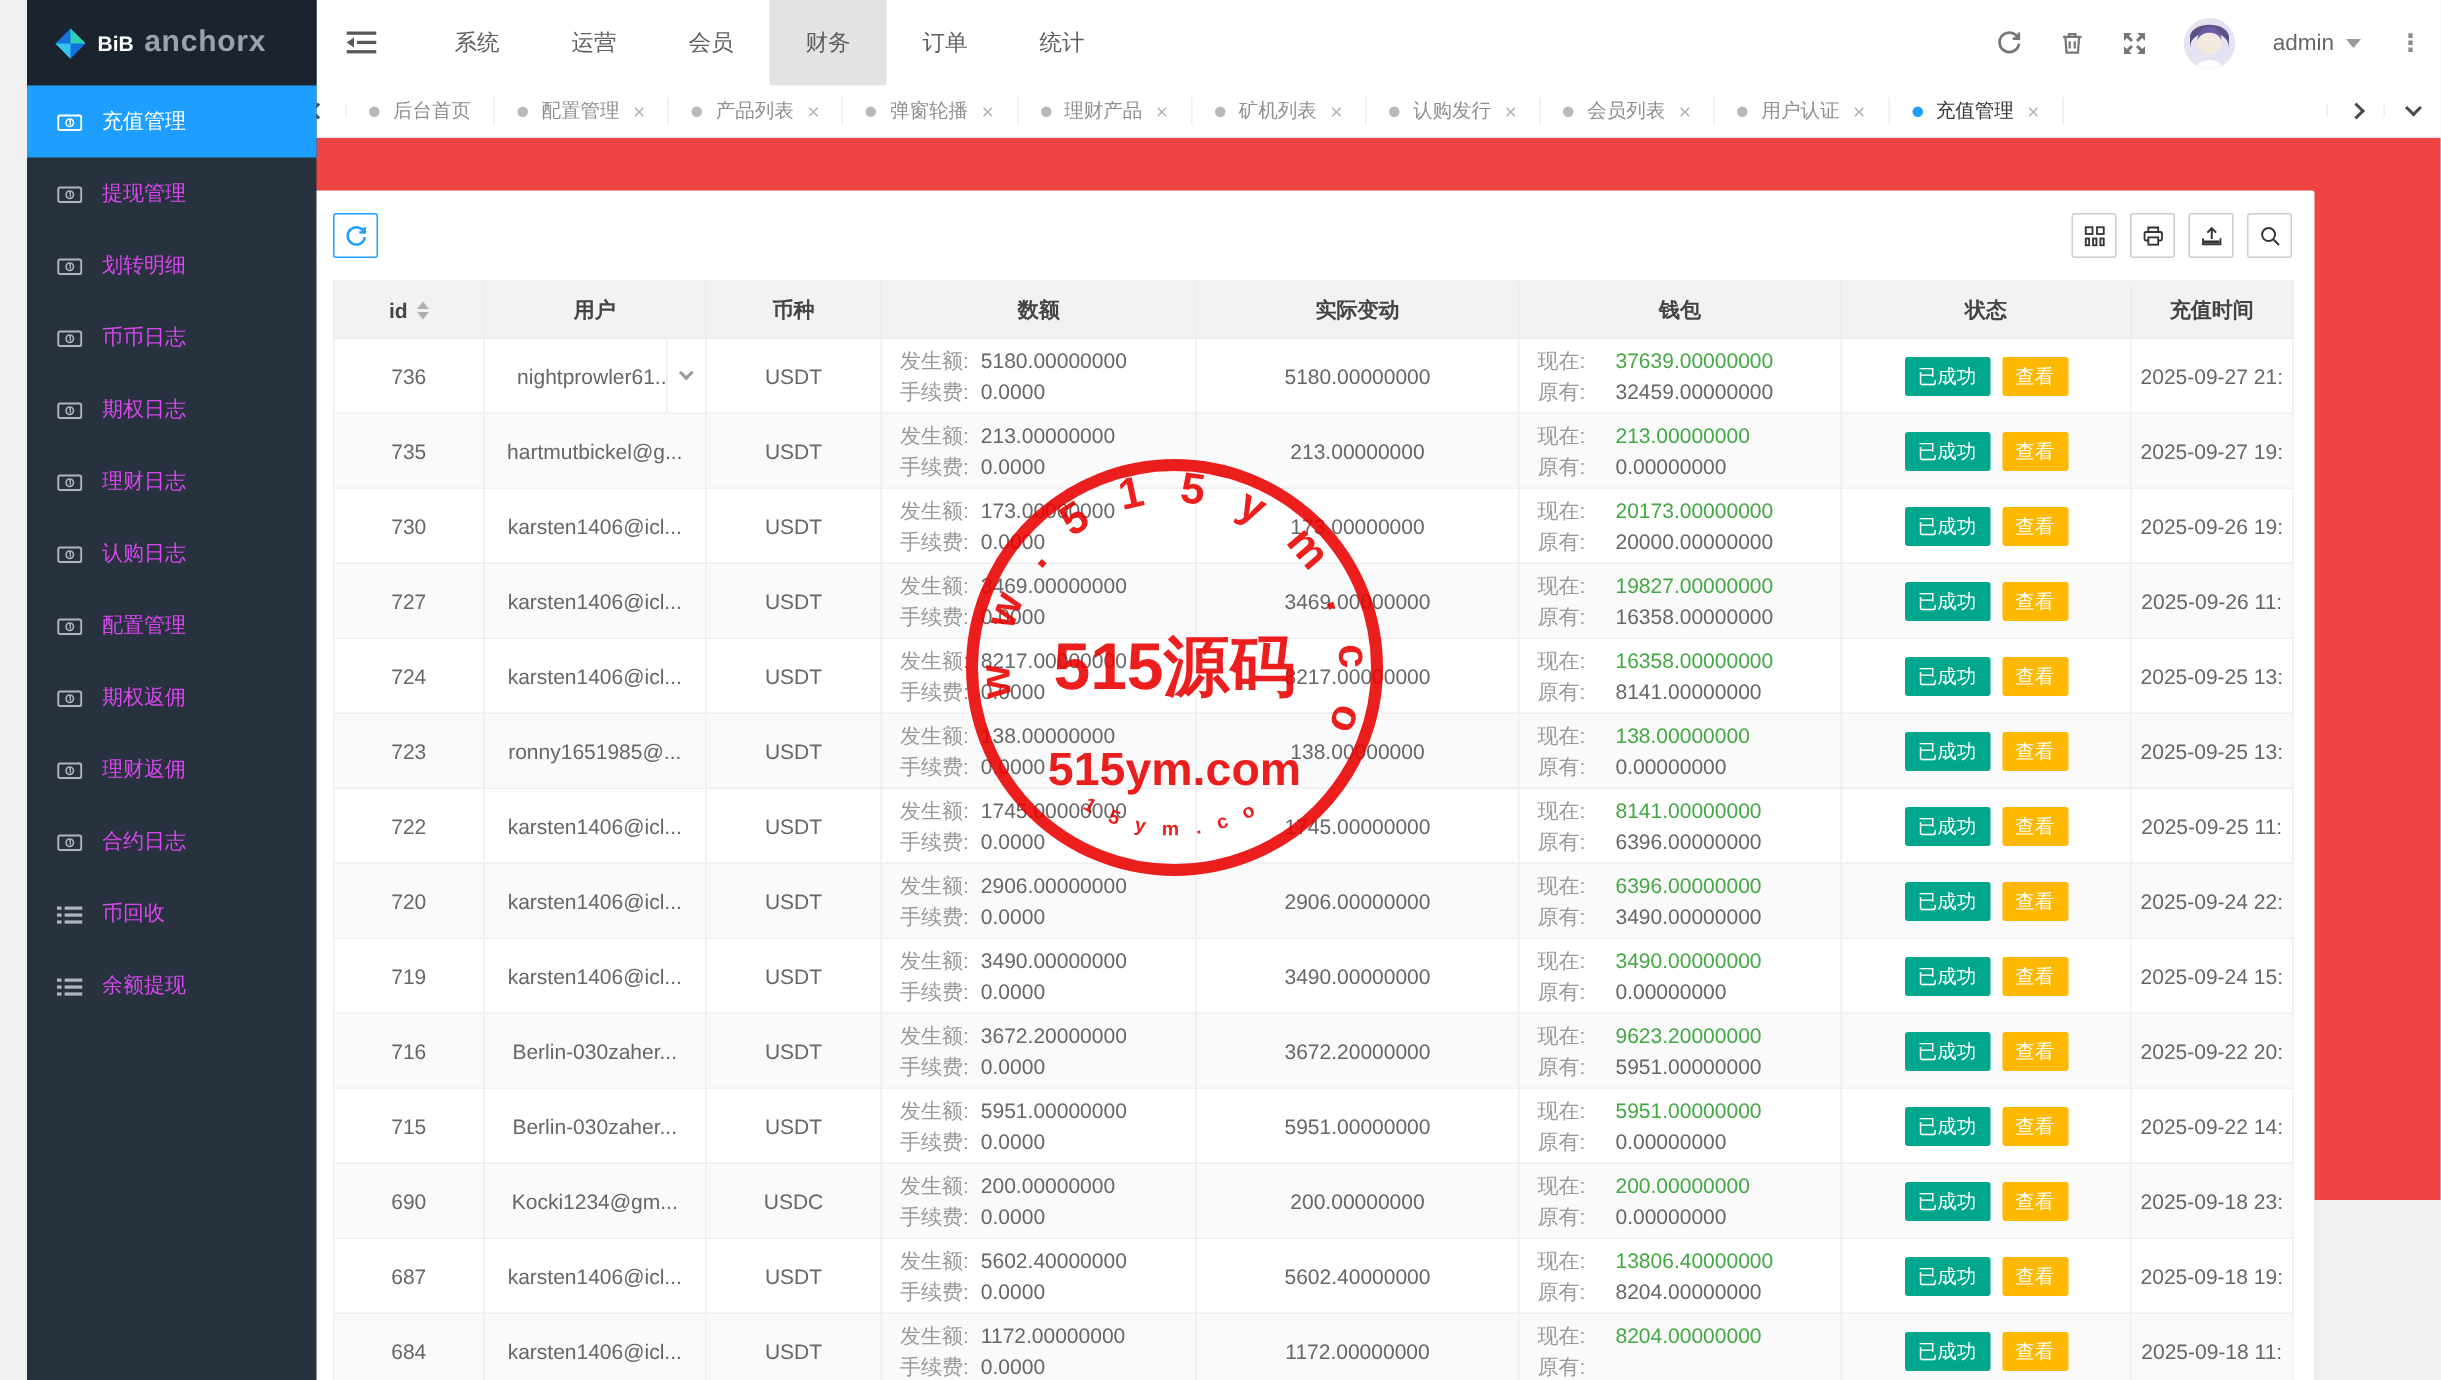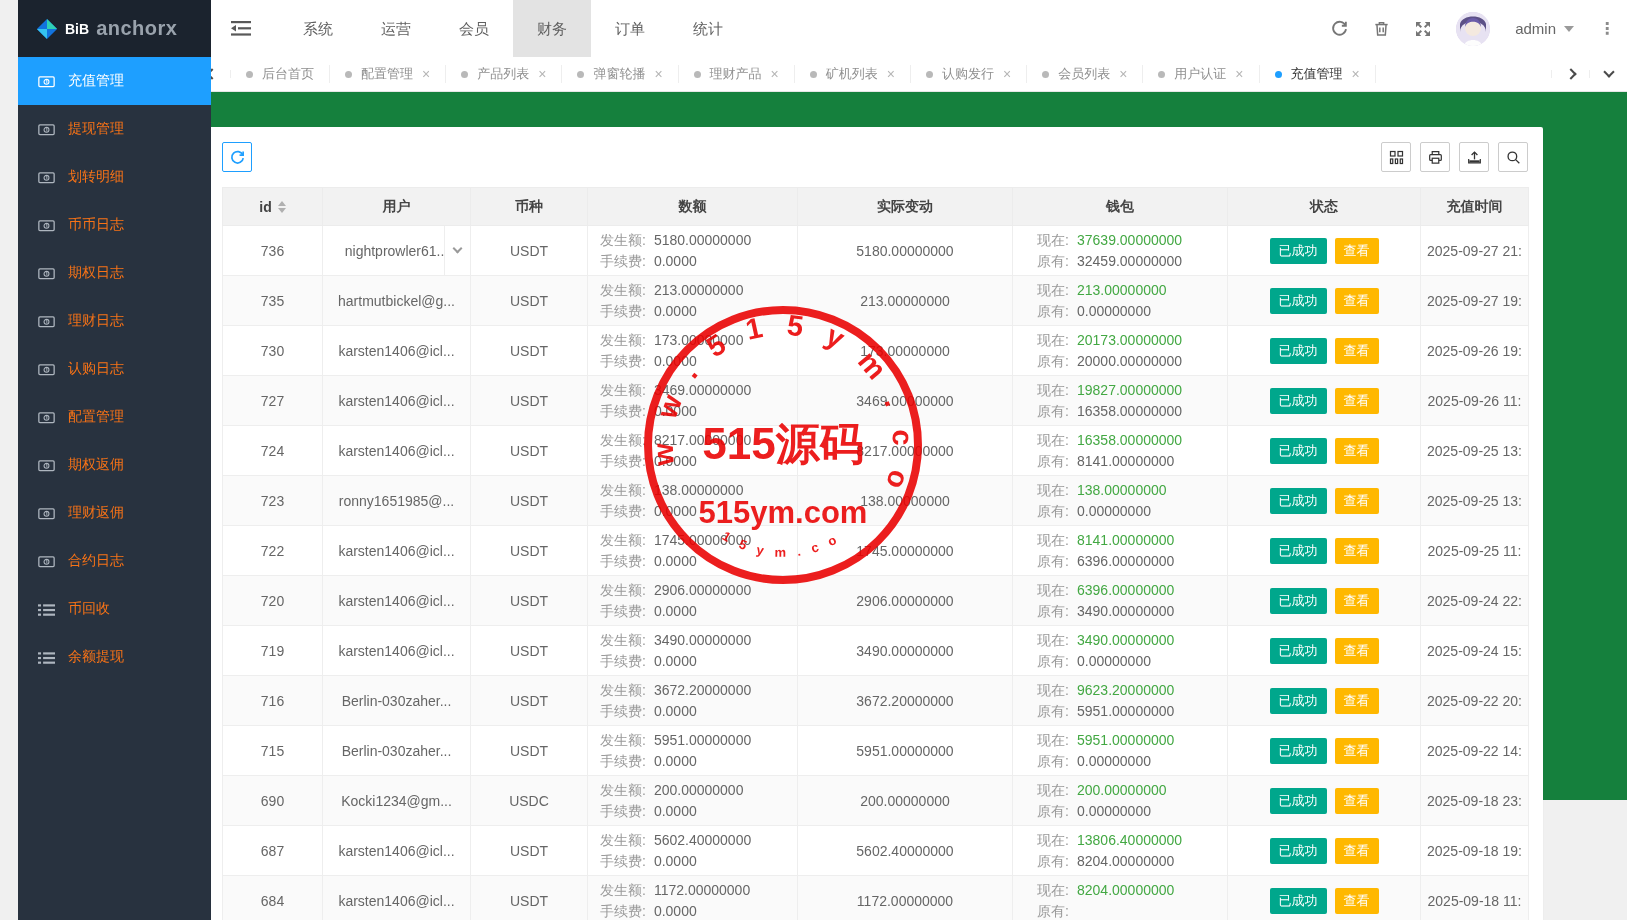--- a/index.html
+++ b/index.html
@@ -6,21 +6,21 @@
   html,body { width:1627px; height:920px; overflow:hidden; background:#F0F0F0;
     font-family:"Liberation Sans","DejaVu Sans",sans-serif; }
   .ic { display:inline-block; vertical-align:middle; }
 
   
   .sidebar { position:absolute; left:18px; top:0; width:193px; height:920px; background:#28323F; z-index:5; }
   .logo { height:57px; background:#1B232E; display:flex; align-items:center; padding-left:18px; gap:7px; }
   .logo-bib { color:#fff; font-weight:bold; font-size:14px; }
   .logo-name { color:#99A2AC; font-weight:bold; font-size:20px; letter-spacing:.5px; }
   .menu-item { height:48px; display:flex; align-items:center; padding-left:20px; gap:13px;
-    color:#f97316; font-size:14px; cursor:pointer; }
+    color:#d946ef; font-size:14px; cursor:pointer; }
   .menu-item .mi { width:17px; height:14px; color:#AEB6BF; }
   .menu-item.active { background:#1E9FFF; color:#fff; }
   .menu-item.active .mi { color:#fff; }
 
   
   .topbar { position:absolute; left:193px; top:0; width:1434px; height:57px; background:#fff;
     display:flex; align-items:center; z-index:4; }
   .burger { margin-left:38px; cursor:pointer; }
   .topnav { display:flex; margin-left:28px; height:57px; }
   .nav-item { padding:0 24px; line-height:57px; font-size:15px; color:#5F5F5F; cursor:pointer; }
@@ -48,42 +48,42 @@
     font-size:13px; color:#8F8F8F; cursor:pointer; white-space:nowrap; }
   .tab .dot { width:7px; height:7px; border-radius:50%; background:#B9B9B9; }
   .tab .x { color:#B5B5B5; font-size:14px; line-height:1; }
   .tab.active { color:#333; }
   .tab.active .dot { background:#1E9FFF; }
   .tab-blank { width:72px; border-right:1px solid #EEE; }
   .tab-ctrl { margin-left:auto; display:flex; }
   .tab-ctrl .tab-nav-btn { border-right:none; border-left:1px solid #EEE; }
 
   
-  .content { position:absolute; left:193px; top:92px; width:1434px; height:708px; background:#15803d; }
+  .content { position:absolute; left:193px; top:92px; width:1434px; height:708px; background:#ef4444; }
   .card { position:absolute; left:14px; top:35px; width:1336px; height:860px; background:#fff;
     border-radius:2px; box-shadow:0 1px 2px rgba(0,0,0,.06); }
   .toolbar { display:flex; align-items:center; padding:15px; }
   .btn-refresh { width:30px; height:30px; border:1px solid #1E9FFF; background:#fff; border-radius:2px;
     display:flex; align-items:center; justify-content:center; color:#1E9FFF; cursor:pointer; }
   .tools { margin-left:auto; display:flex; gap:9px; }
   .tool-btn { width:30px; height:30px; border:1px solid #CCC; background:#fff; border-radius:2px;
     display:flex; align-items:center; justify-content:center; color:#333; cursor:pointer; }
 
   table { border-collapse:collapse; table-layout:fixed; width:1306px; margin:0 15px; }
   th { height:38px; background:#F2F2F2; border:1px solid #ECECEC; font-size:14px; color:#444;
     font-weight:bold; text-align:center; }
   td { height:50px; border:1px solid #EEEEEE; font-size:14px; color:#666; text-align:center;
     padding:0; overflow:hidden; white-space:nowrap; }
   tbody tr:nth-child(even) td { background:#FAFAFA; }
   .th-id { display:inline-flex; align-items:center; gap:6px; }
   .sort { display:inline-flex; flex-direction:column; gap:2px; cursor:pointer; }
   .sort i { width:0; height:0; border-left:4px solid transparent; border-right:4px solid transparent; }
   .sort .up { border-bottom:5px solid #B0B0B0; }
   .sort .dn { border-top:5px solid #B0B0B0; }
-  td.c-amount, td.c-wallet { text-align:right; padding-left:12px; }
+  td.c-amount, td.c-wallet { text-align:left; padding-left:12px; }
   .aline, .wline { line-height:21px; display:flex; }
   .alabel, .wlabel { color:#999; margin-right:8px; }
   .wlabel { width:44px; }
   .green { color:#43A843; }
   .badge { display:inline-block; height:26px; line-height:26px; padding:0 9px; border-radius:2px;
     color:#fff; font-size:13px; }
   .badge.ok { background:#00A78C; }
   .badge.view { background:#FFB800; cursor:pointer; margin-left:8px;text-align:center; }
   .c-user { position:relative; }
   .row-expand { position:absolute; right:0; top:0; width:26px; height:100%; border-left:1px solid #EEE;

